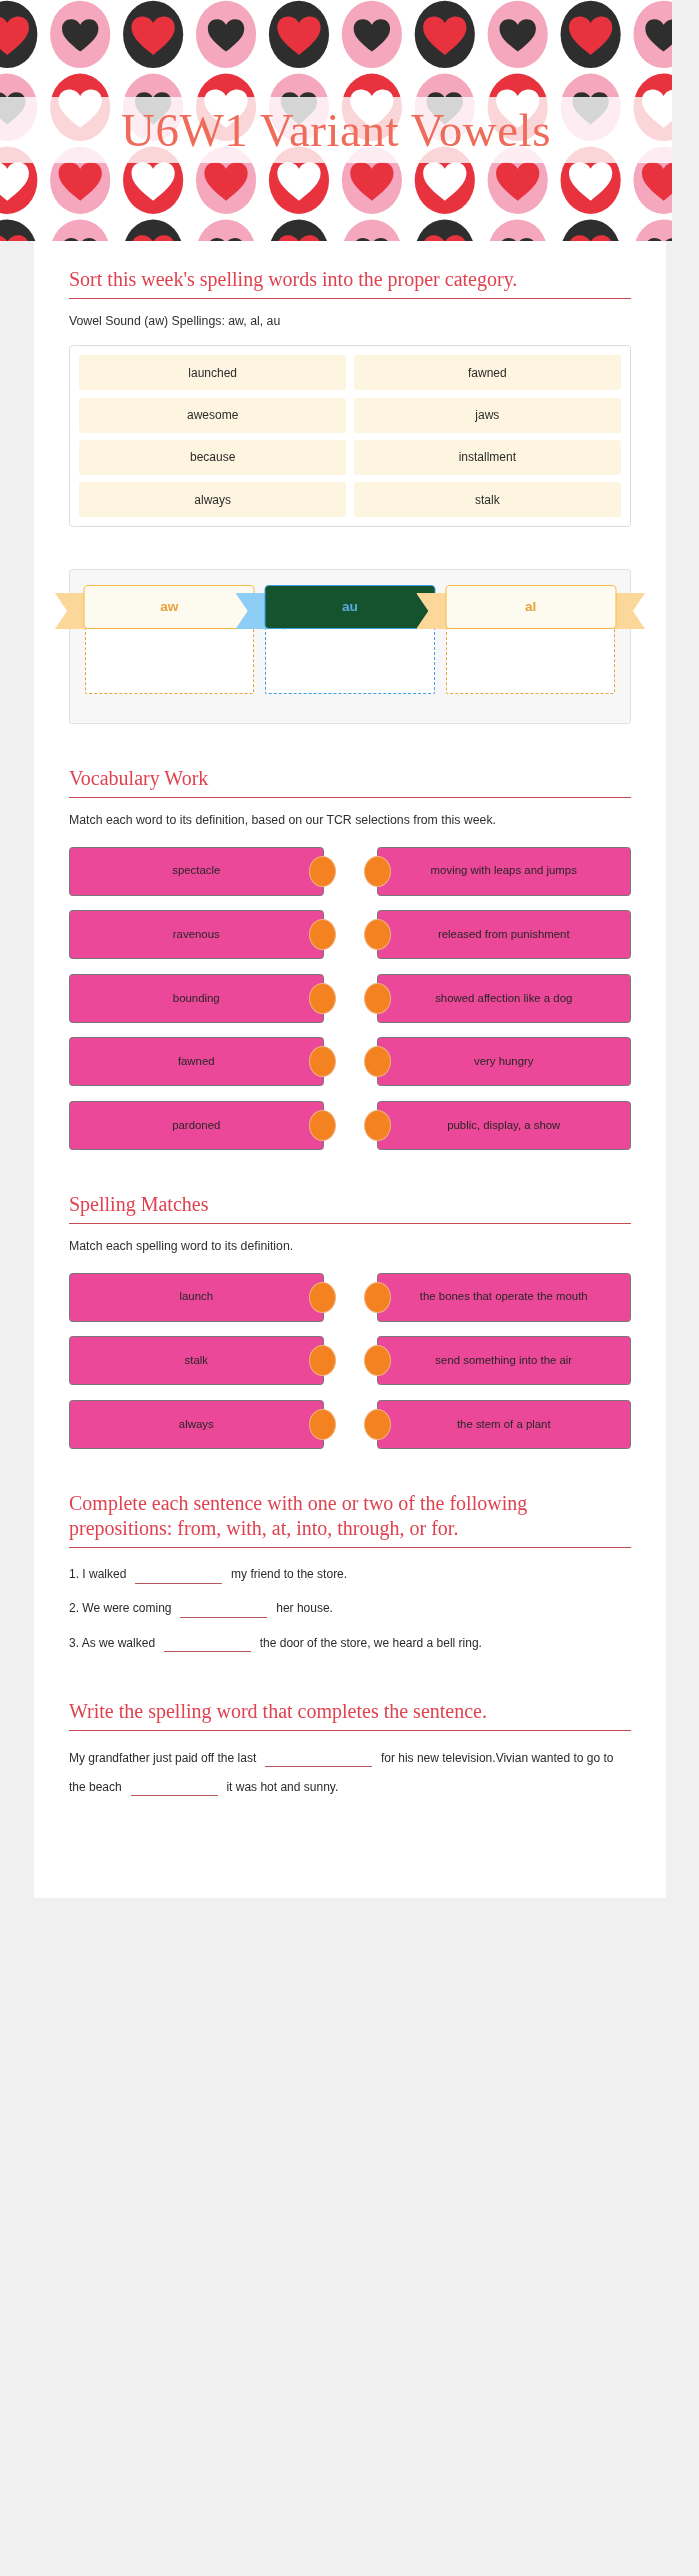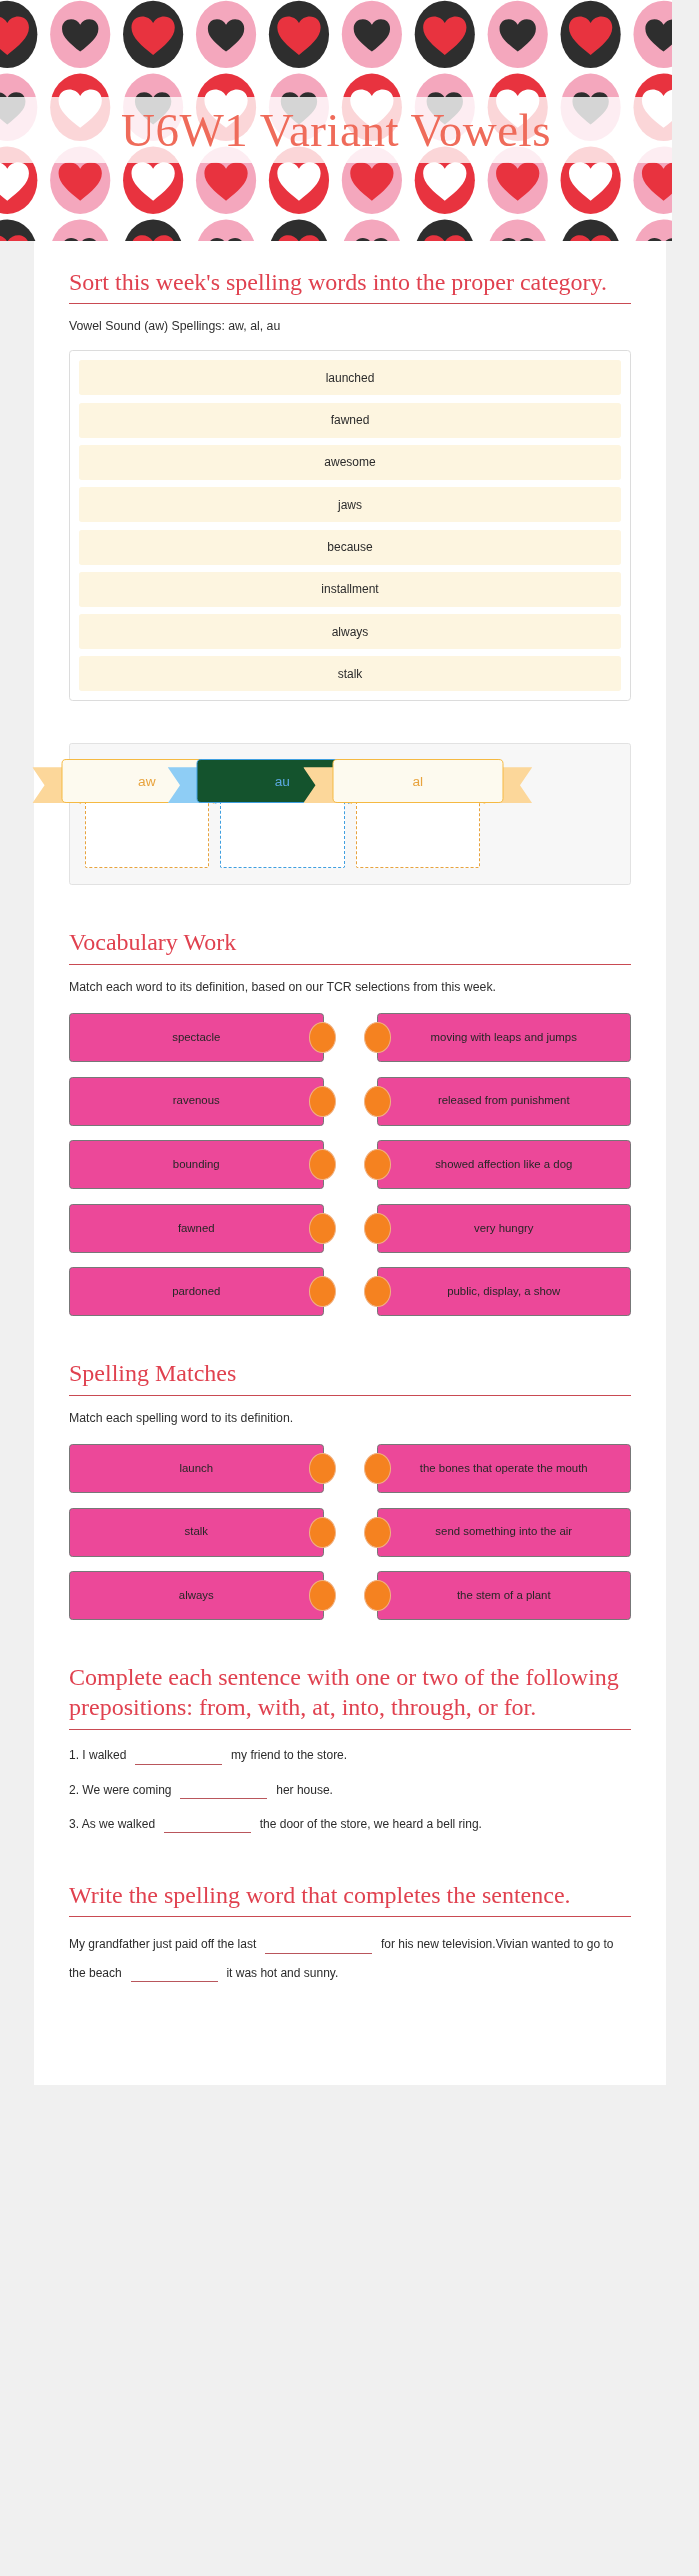--- a/index.html
+++ b/index.html
@@ -58,21 +58,21 @@
     position: relative;
     width: 632px;
     margin: 0 auto;
     background: #ffffff;
     padding: 25.5px 35px 55px 35px;
   }
 
   .sec-title {
     font-family: "Liberation Serif", "DejaVu Serif", serif;
     color: #e0414f;
-    font-size: 24px;
+    font-size: 20px;
     font-weight: 400;
     line-height: 1.25;
     padding-bottom: 6.4px;
     border-bottom: 1.4px solid #c94a52;
     margin-bottom: 12.8px;
   }
   .sec-block { margin-bottom: 42px; }
   .instr {
     font-size: 12.3px;
     color: #2f2f2f;
@@ -80,21 +80,21 @@
     margin-bottom: 14.6px;
   }
 
   
   .wordbank {
     border: 0.9px solid #dcdcdc;
     border-radius: 3.6px;
     background: #ffffff;
     padding: 9px;
     display: grid;
-    grid-template-columns: 1fr;
+    grid-template-columns: 1fr 1fr;
     gap: 7.3px;
   }
   .word-tile {
     background: #fdf5e0;
     border-radius: 2.7px;
     height: 35px;
     display: flex;
     align-items: center;
     justify-content: center;
     font-size: 12px;
@@ -102,23 +102,24 @@
     cursor: move;
   }
 
   
   .dropgrid {
     border: 0.9px solid #e2e2e2;
     background: #f7f7f7;
     border-radius: 2.7px;
     padding: 14.6px 14.6px 16.4px 14.6px;
     display: grid;
-    grid-template-columns: 1fr 1fr 1fr 1fr;
+    grid-template-columns: 1fr 1fr 1fr;
     column-gap: 11px;
     row-gap: 12.8px;
+    font-weight: bold;
   }
   .dropcell { position: relative; padding-top: 20px; }
   .dropzone {
     border: 1.8px dashed #e8a33d;
     background: #ffffff;
     height: 89px;
     border-radius: 1.8px;
   }
   .dropzone.blue { border-color: #3f9fe0; }
 

